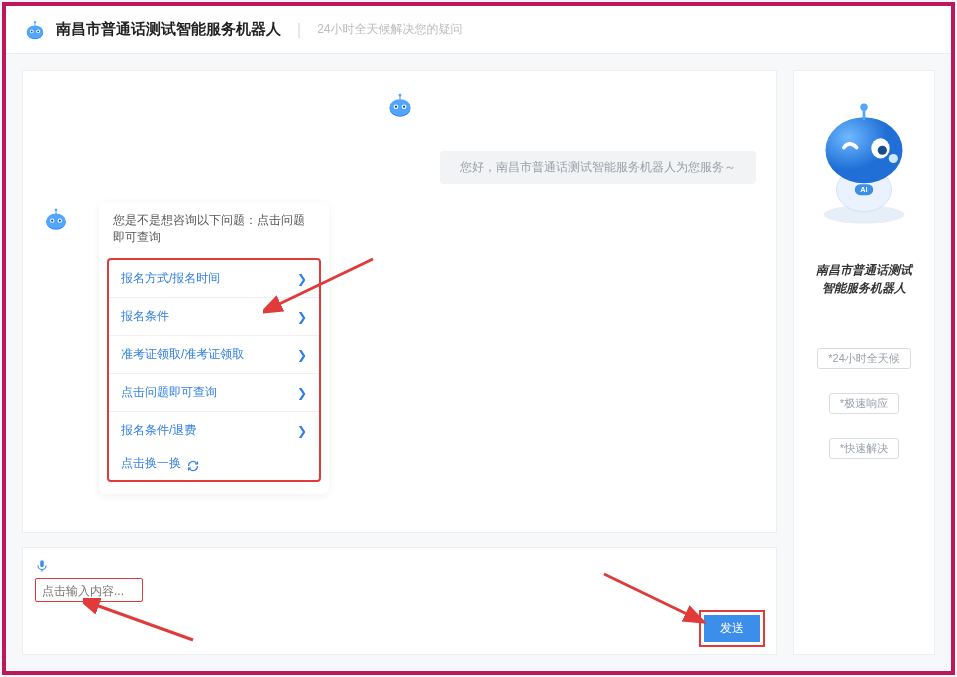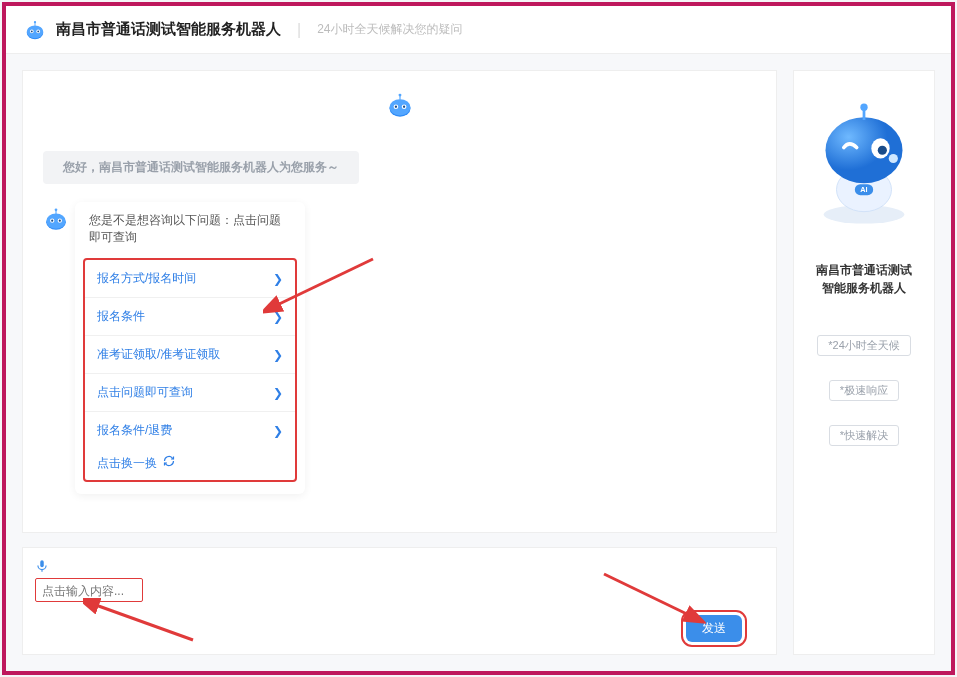--- a/index.html
+++ b/index.html
@@ -58,22 +58,22 @@
   .bot-line-centered svg { display:inline-block; }
   .greeting {
     display: inline-block;
     margin: 10px auto 18px auto;
     background: #f2f3f5;
     color: #99a0aa;
     font-size: 12px;
     padding: 8px 20px;
     border-radius: 4px;
   }
-  .greeting-wrap { text-align:left;font-weight:bold; }
-  .msg-row { display:flex; align-items:flex-start; gap:4px; }
+  .greeting-wrap { text-align:right; }
+  .msg-row { display:flex; align-items:flex-start; gap:28px; }
   .msg-row .avatar { flex: 0 0 28px; margin-top: 4px;}
   .suggestion-card {
     background: #fff;
     border-radius: 6px;
     box-shadow: 0 2px 8px rgba(0,0,0,0.06);
     padding: 10px 0 8px 0;
     width: 230px;
     position: relative;
   }
   .suggestion-intro {
@@ -93,21 +93,21 @@
     justify-content: space-between;
     align-items: center;
     padding: 10px 12px;
     border-bottom: 1px solid #f0f0f0;
     color: #2f7fe6;
     font-size: 12px;
     cursor: pointer;
   }
   .q-item .chev { color:#2f7fe6; font-size:12px; }
   .refresh {
-    display:flex; align-items:flex-start; gap:6px;
+    display:flex; align-items:flex-end; gap:6px;
     padding: 6px 12px 4px 12px;
     color:#2f7fe6; font-size:12px; cursor:pointer;
   }
   .input-panel {
     background:#fff;
     border:1px solid #eee;
     height: 108px;
     position: relative;
     padding: 8px 12px;
   }
@@ -120,43 +120,43 @@
     padding: 2px 6px;
   }
   .input-box input {
     border: none; outline: none;
     font-size: 12px; color:#999;
     width: 100%;
     background: transparent;
   }
   .send-btn {
     position:absolute;
-    right: 34px; bottom: 12px;
+    right: 16px; bottom: 12px;
     background:#3b8eea;
     color:#fff;
     border:none;
     padding: 5px 16px;
     font-size: 12px;
-    border-radius: 6px;
+    border-radius: 0;
     cursor:pointer;
     outline: 2px solid #e03a3a;
     outline-offset: 3px;
   }
   .sidebar {
     width: 142px;
     background:#fff;
     border:1px solid #eee;
     display:flex;
     flex-direction: column;
     align-items:center;
     padding: 28px 8px 20px 8px;
     gap: 24px;
   }
   .sidebar .big-bot { margin-bottom: 4px; }
-  .sidebar .sb-title { font-size:12px; font-weight:700; color:#333; text-align:center; line-height:1.5; margin-bottom:14px;}
+  .sidebar .sb-title { font-size:12px; font-weight:700; color:#333; text-align:center; line-height:1.5; margin-bottom:27px;font-style:italic;}
   .tag {
     border:1px solid #d9dde3;
     color:#9aa1ab;
     font-size:11px;
     padding: 2px 10px;
     border-radius:3px;
     background:#fff;
     cursor: default;
   }
   

